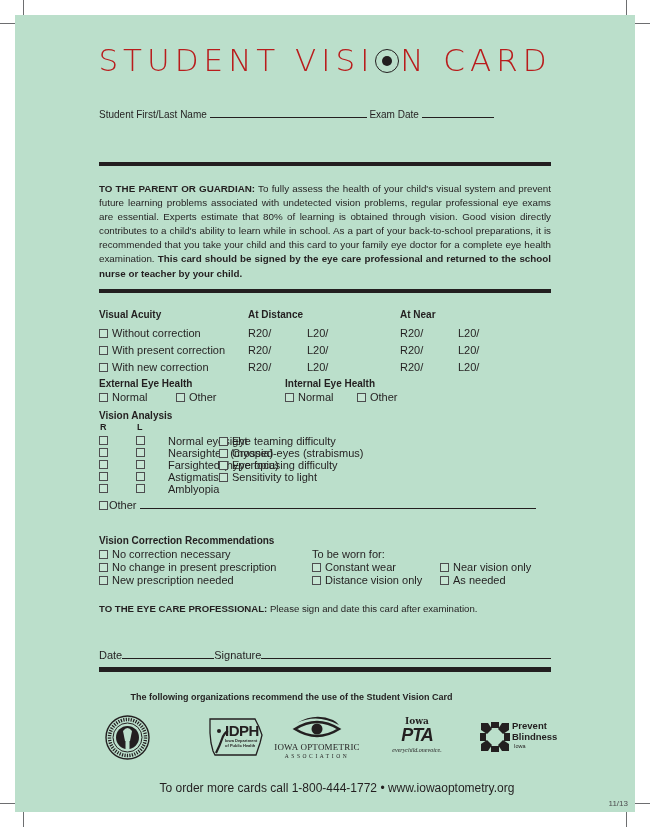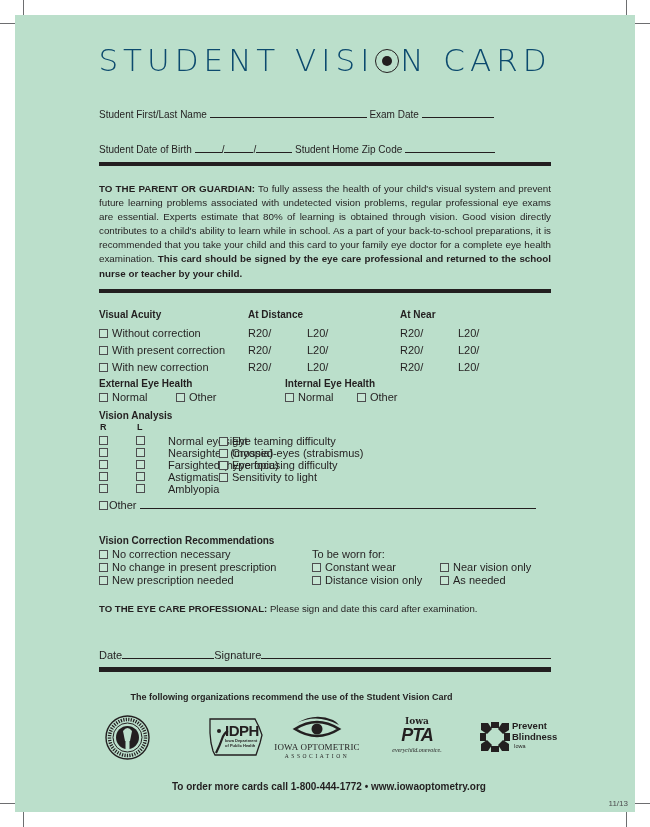--- a/index.html
+++ b/index.html
@@ -2,37 +2,37 @@
 <html><head>
 <meta charset="utf-8">
 <style>
   html, body { margin:0; padding:0; }
   body { width:650px; height:827px; background:#ffffff; position:relative; overflow:hidden;
          font-family:"Liberation Sans", "DejaVu Sans", sans-serif; color:#231f20; }
   .crop { position:absolute; background:#6d6e70; }
   .card { position:absolute; left:15px; top:15px; width:620px; height:797px; background:#bbdfcb; }
   .abs { position:absolute; }
   .title { position:absolute; left:0; width:620px; top:27px; text-align:center;
-           font-family:"DejaVu Sans", sans-serif; font-weight:200; font-size:31px; letter-spacing:5px; color:#0c4a6e; }
+           font-family:"DejaVu Sans", sans-serif; font-weight:200; font-size:31px; letter-spacing:5px; color:#b91c1c; }
   .title .eye { display:inline-block; width:24px; height:24px; border:1.6px solid #231f20; border-radius:50%;
                 position:relative; vertical-align:-2px; box-sizing:border-box; margin:0 1px; }
   .title .eye::after { content:""; position:absolute; left:50%; top:50%; width:10px; height:10px; margin:-5px 0 0 -5px;
                        background:#231f20; border-radius:50%; }
   .field { font-size:10px; white-space:nowrap; }
   .line { display:inline-block; border-bottom:1px solid #231f20; height:9px; vertical-align:baseline; }
   .rule { position:absolute; left:84px; width:452px; height:4px; background:#231f20; }
   .para { position:absolute; left:84px; width:452px; top:167px; font-size:9.8px; line-height:14.1px; text-align:justify; }
   .para b { font-weight:bold; }
   .h { font-weight:bold; font-size:10px; }
   .t { font-size:11px; white-space:nowrap; }
   .cb { display:inline-block; width:9px; height:9px; border:1px solid #4d4d4f; background:#c7e6d4; box-sizing:border-box; vertical-align:-1px; margin-right:4px; }
   .cb.abs { margin:0; }
   .logo { position:absolute; }
   .footer-intro { position:absolute; left:0; width:553px; top:677px; text-align:center; font-weight:bold; font-size:9px; }
-  .order { position:absolute; left:4px; width:620px; top:766px; text-align:center; font-weight:bold; font-size:10px; }
+  .order { position:absolute; left:12px; width:620px; top:766px; text-align:center; font-weight:normal; font-size:12px; }
   .rev { position:absolute; right:7px; top:784px; font-size:8px; color:#4d4d4f; }
 </style>
 </head>
 <body>
 
 <div class="crop" style="left:23px;top:0;width:1px;height:15px;"></div>
 <div class="crop" style="left:0;top:23px;width:15px;height:1px;"></div>
 <div class="crop" style="left:626px;top:0;width:1px;height:15px;"></div>
 <div class="crop" style="left:635px;top:23px;width:15px;height:1px;"></div>
 <div class="crop" style="left:0;top:803px;width:15px;height:1px;"></div>
@@ -44,26 +44,20 @@
 
   <div class="title">
     <span>STUDENT VISI</span><span class="eye"></span><span>N CARD</span>
   </div>
 
   <div class="abs field" style="left:84px;top:93px;">
     <span>Student First/Last Name</span>
     <span class="line" style="width:157px;"></span>
     <span>Exam Date</span>
     <span class="line" style="width:72px;"></span>
-  </div>
-  <div class="abs field" style="left:84px;top:128px;">
-    <span>Student Date of Birth</span>
-    <span class="line" style="width:27px;"></span><span>/</span><span class="line" style="width:29px;"></span><span>/</span><span class="line" style="width:36px;"></span>
-    <span>Student Home Zip Code</span>
-    <span class="line" style="width:90px;"></span>
   </div>
 
   <div class="rule" style="top:147px;"></div>
 
   <div class="para">
     <b>TO THE PARENT OR GUARDIAN:</b><span> To fully assess the health of your child's visual system and prevent future learning problems associated with undetected vision problems, regular professional eye exams are essential. Experts estimate that 80% of learning is obtained through vision. Good vision directly contributes to a child's ability to learn while in school. As a part of your back-to-school preparations, it is recommended that you take your child and this card to your family eye doctor for a complete eye health examination. </span><b>This card should be signed by the eye care professional and returned to the school nurse or teacher by your child.</b>
   </div>
 
   <div class="rule" style="top:274px;"></div>
 

